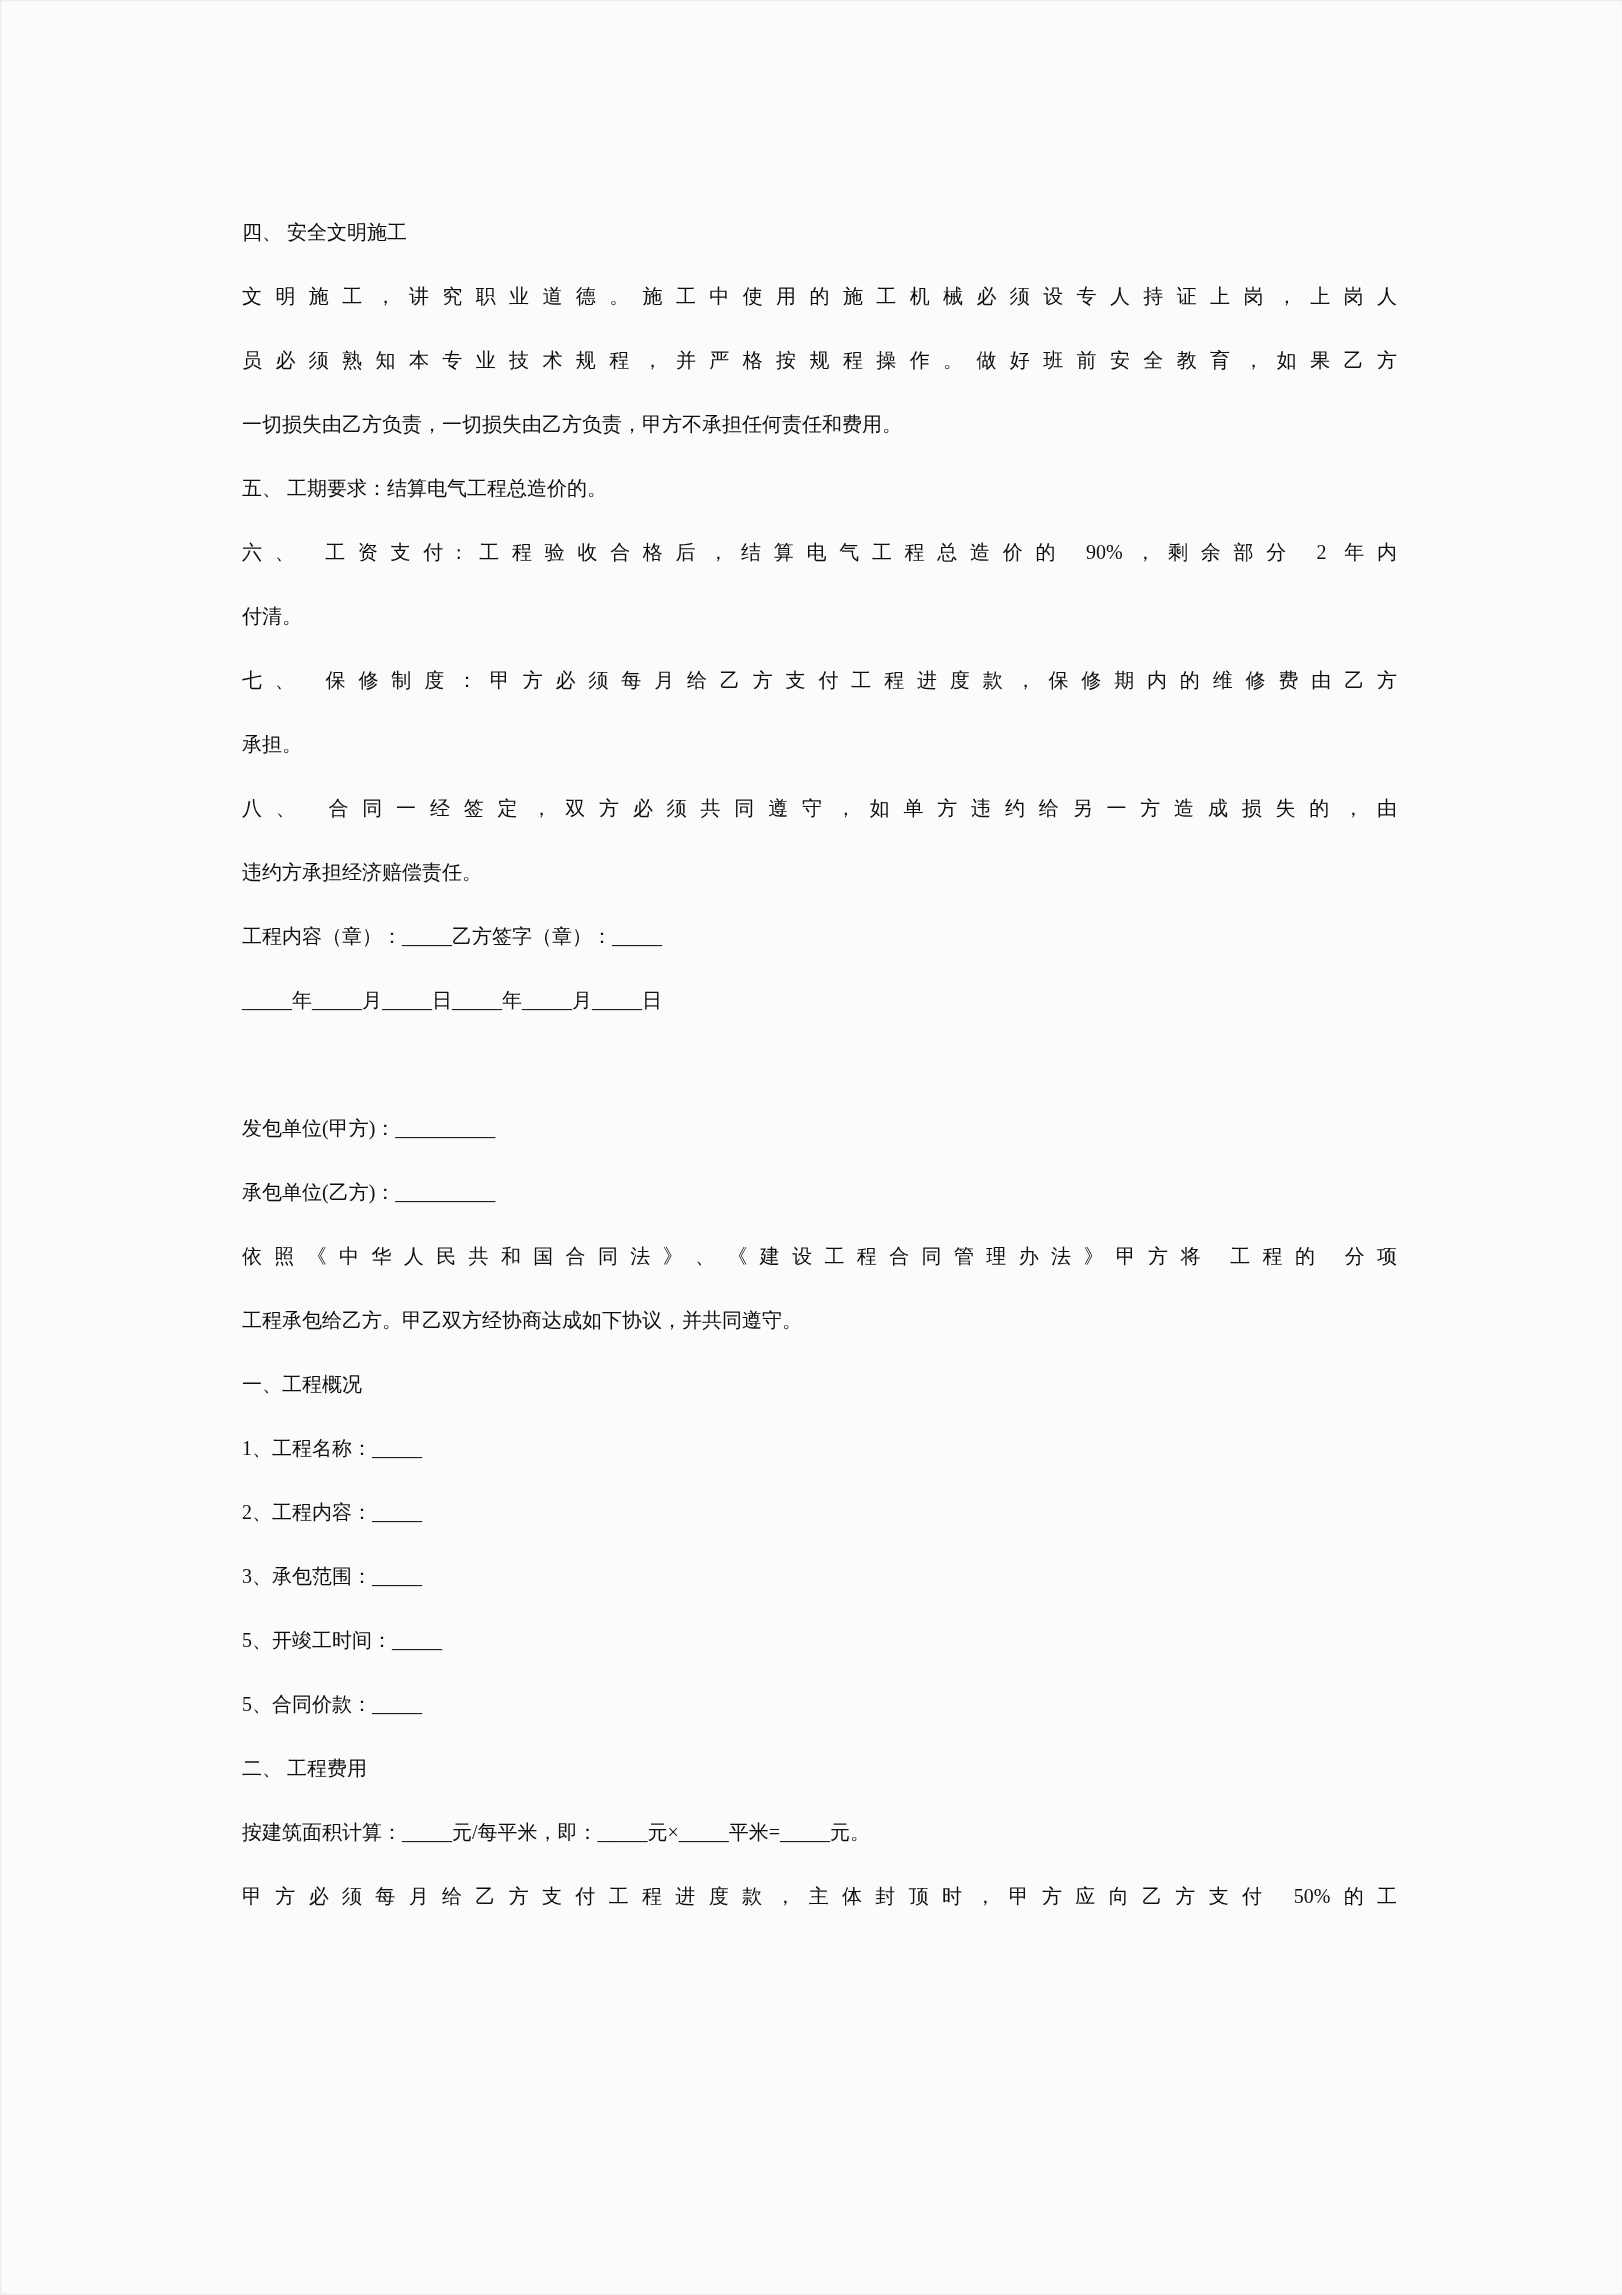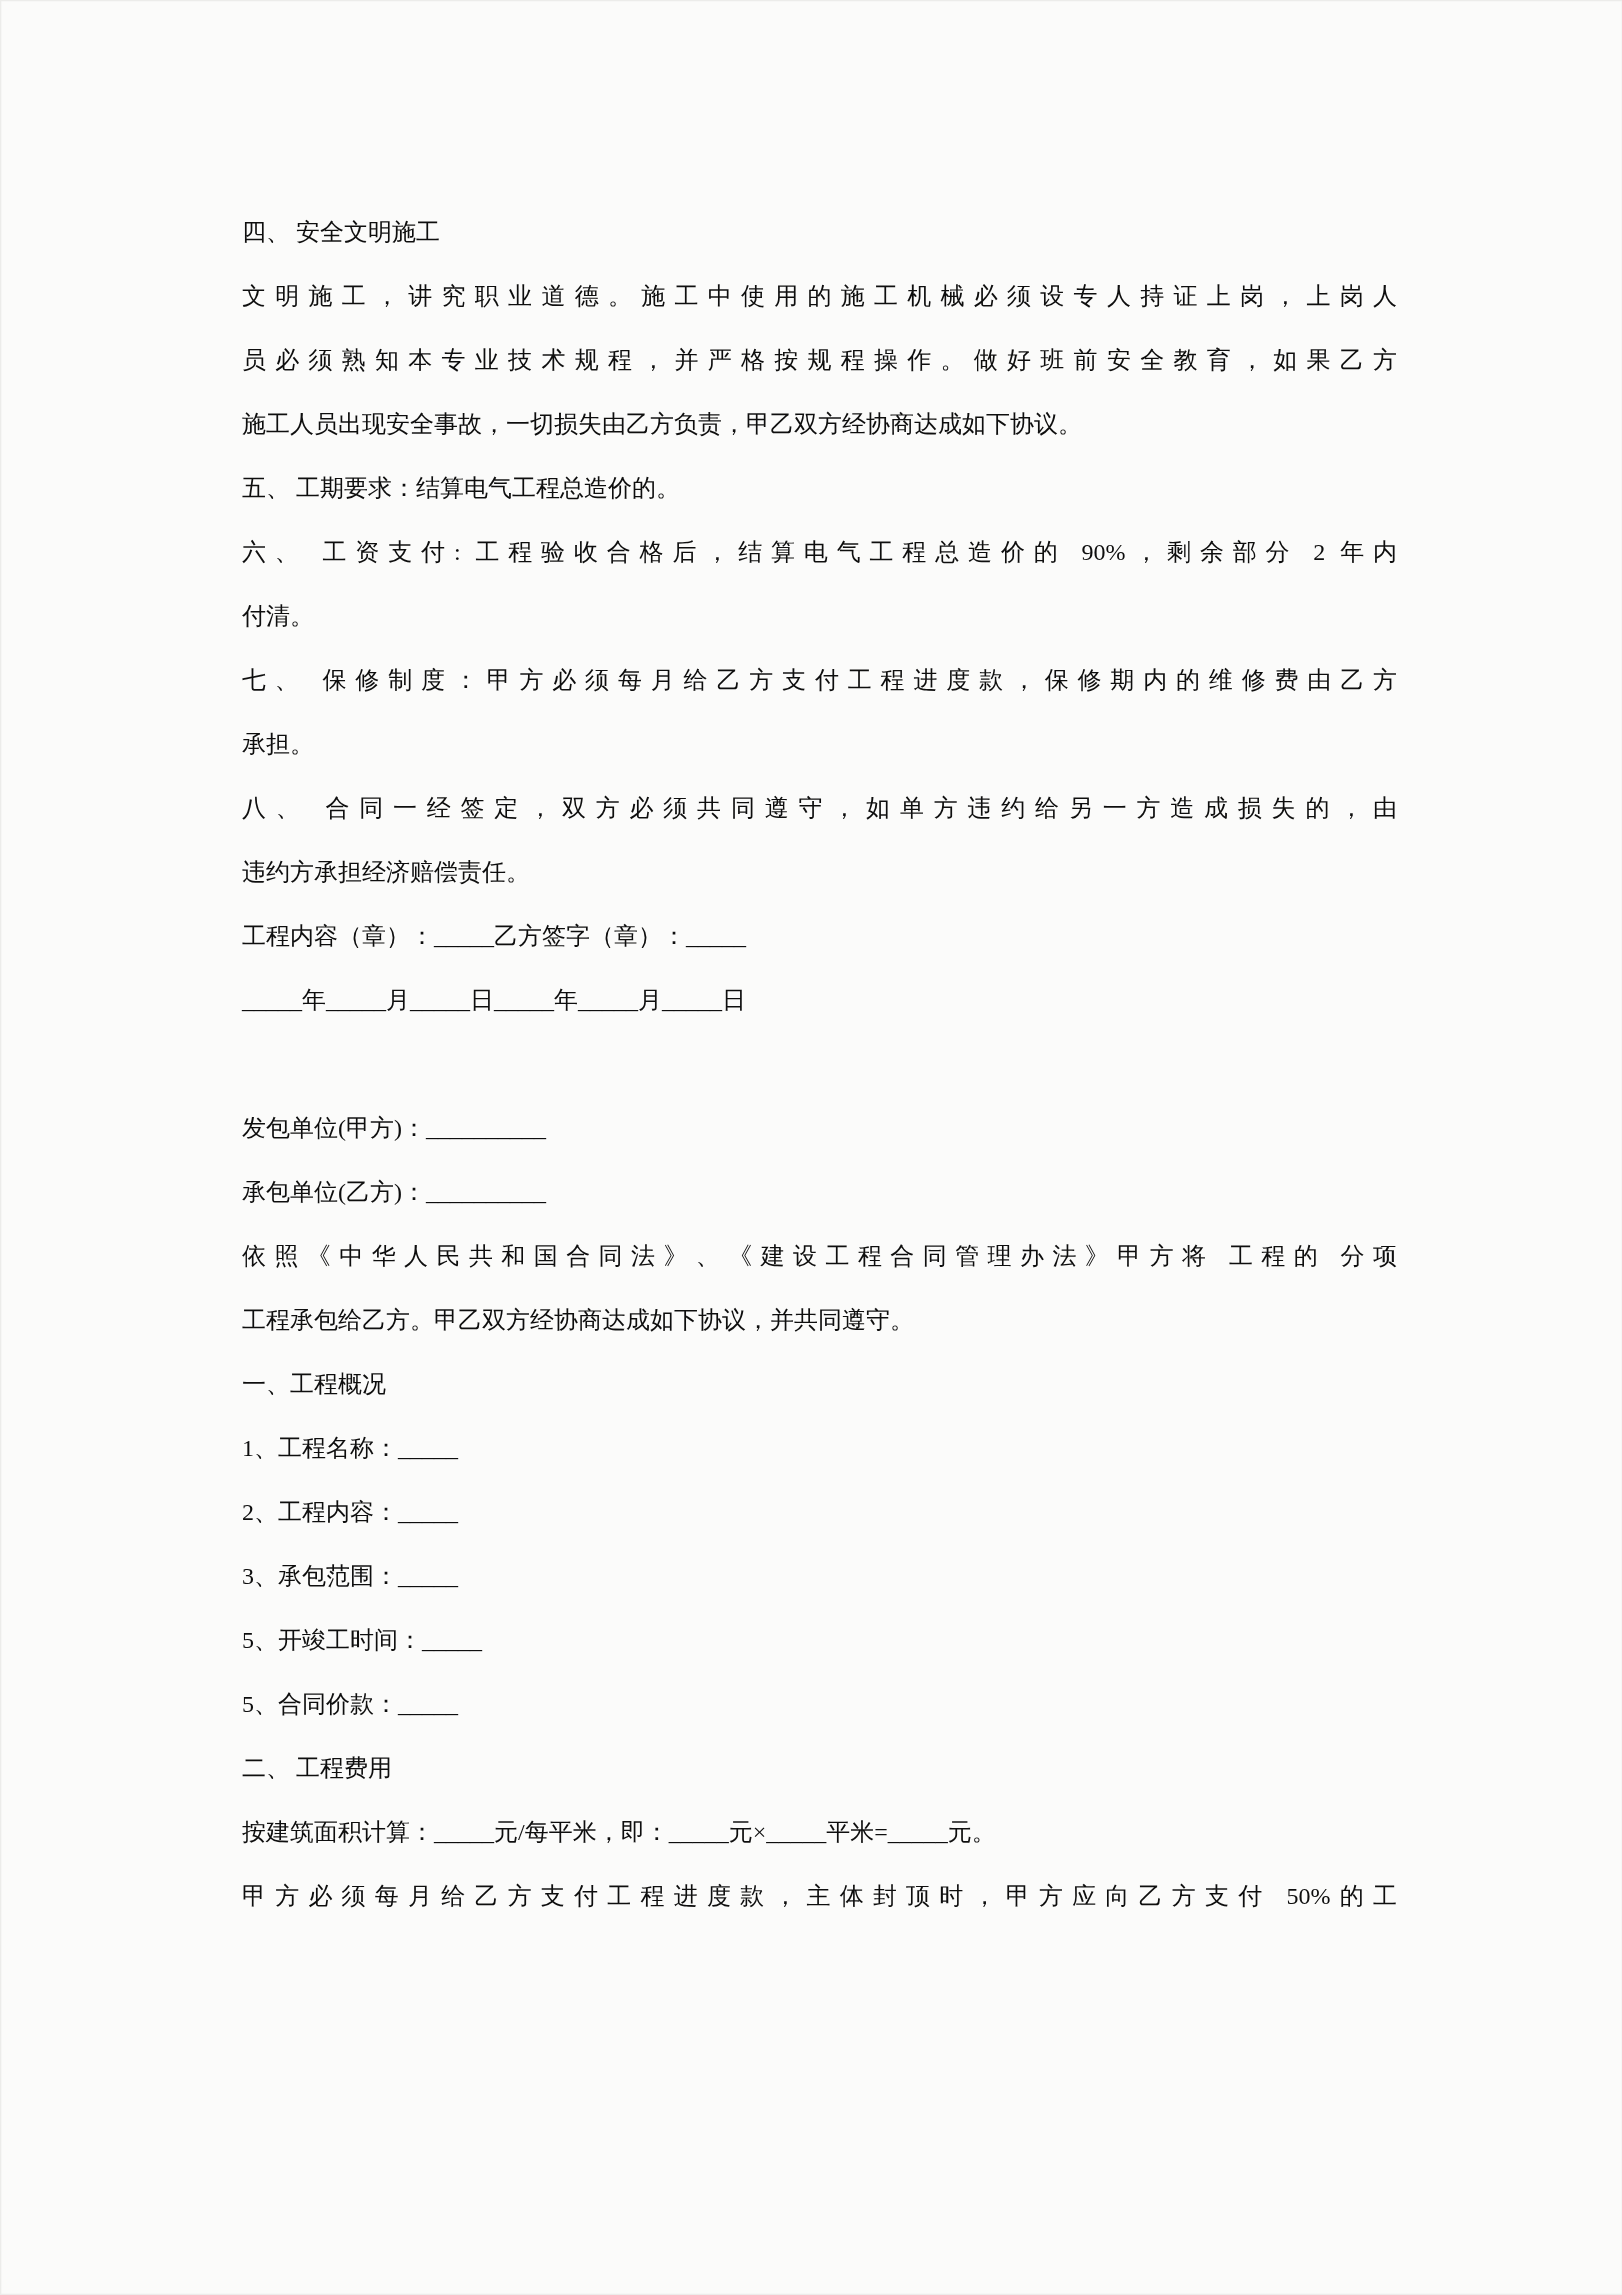--- a/index.html
+++ b/index.html
@@ -9,21 +9,21 @@
   }
   .page {
     position: relative;
     width: 1623px;
     height: 2295px;
     box-sizing: border-box;
     background: #fbfbfa;
     box-shadow: inset 0 0 0 1.3px #ececea;
     padding: 200px 226px 0 242px;
     font-family: "Liberation Serif", "DejaVu Serif", serif;
-    font-size: 24px;
+    font-size: 20px;
     color: #0e0e0e;
     overflow: hidden;
   }
   .line {
     min-height: 64px;
     line-height: 64px;
     white-space: pre-wrap;
     text-align: left;
   }
   
@@ -33,21 +33,21 @@
     text-align-last: justify;
   }
 </style>
 </head>
 <body>
 
 <div class="page">
   <div class="line">四、 安全文明施工</div>
   <div class="line j">文明施工，讲究职业道德。施工中使用的施工机械必须设专人持证上岗，上岗人</div>
   <div class="line j">员必须熟知本专业技术规程，并严格按规程操作。做好班前安全教育，如果乙方</div>
-  <div class="line">施工人员出现安全事故，一切损失由乙方负责，甲乙双方经协商达成如下协议。</div>
+  <div class="line">一切损失由乙方负责，一切损失由乙方负责，甲方不承担任何责任和费用。</div>
   <div class="line">五、 工期要求：结算电气工程总造价的。</div>
   <div class="line j">六、 工资支付: 工程验收合格后，结算电气工程总造价的 90%，剩余部分 2 年内</div>
   <div class="line">付清。</div>
   <div class="line j">七、 保修制度：甲方必须每月给乙方支付工程进度款，保修期内的维修费由乙方</div>
   <div class="line">承担。</div>
   <div class="line j">八、 合同一经签定，双方必须共同遵守，如单方违约给另一方造成损失的，由</div>
   <div class="line">违约方承担经济赔偿责任。</div>
   <div class="line">工程内容（章）：_____乙方签字（章）：_____</div>
   <div class="line">_____年_____月_____日_____年_____月_____日</div>
   <div class="line"></div>

